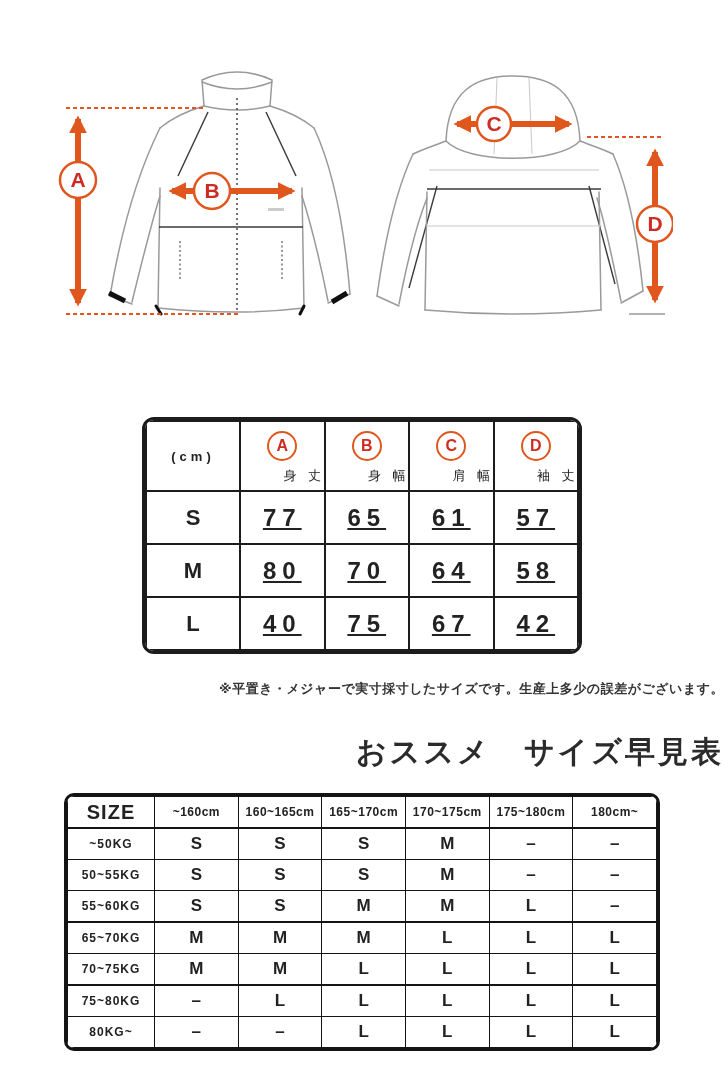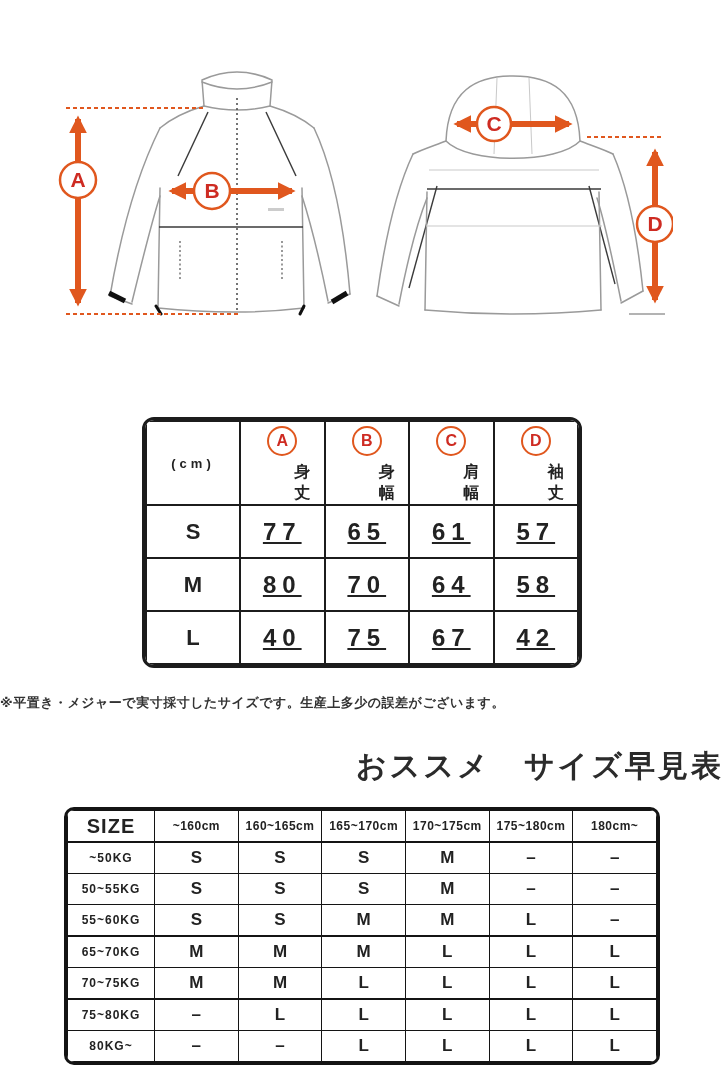--- a/index.html
+++ b/index.html
@@ -46,27 +46,27 @@
   .measure-wrap tr td:first-child{width:92px;}
   .mh{height:70px;}
   .mrow td{height:51px;}
   .unit-cell{font-size:13px;font-weight:bold;letter-spacing:4px;}
   .circ{
     display:inline-flex;align-items:center;justify-content:center;
     width:26px;height:26px;border:2px solid #E0571E;border-radius:50%;
     color:#CE2B22;font-weight:bold;font-size:16px;line-height:1;
     margin-top:4px;
   }
-  .col-name{font-size:16px;font-weight:bold;margin-top:6px;word-spacing:8px;margin-left:40px;}
+  .col-name{font-size:13px;font-weight:normal;margin-top:6px;word-spacing:8px;margin-left:40px;}
   .size-label{font-size:22px;font-weight:bold;}
   .mval{font-size:24px;font-weight:bold;letter-spacing:6px;text-decoration:underline;}
 
   
   .note{
-    margin-top:26px;text-align:left;font-size:13px;font-weight:bold;color:#333;
+    margin-top:26px;text-align:right;font-size:13px;font-weight:bold;color:#333;
     letter-spacing:0.5px;
   }
 
   
   .rec-title{
     margin:34px 0 0;text-align:right;font-size:30px;font-weight:bold;
     color:#2b2b2b;letter-spacing:3px;
   }
   .rec-wrap{
     width:596px;margin:20px auto 0;

